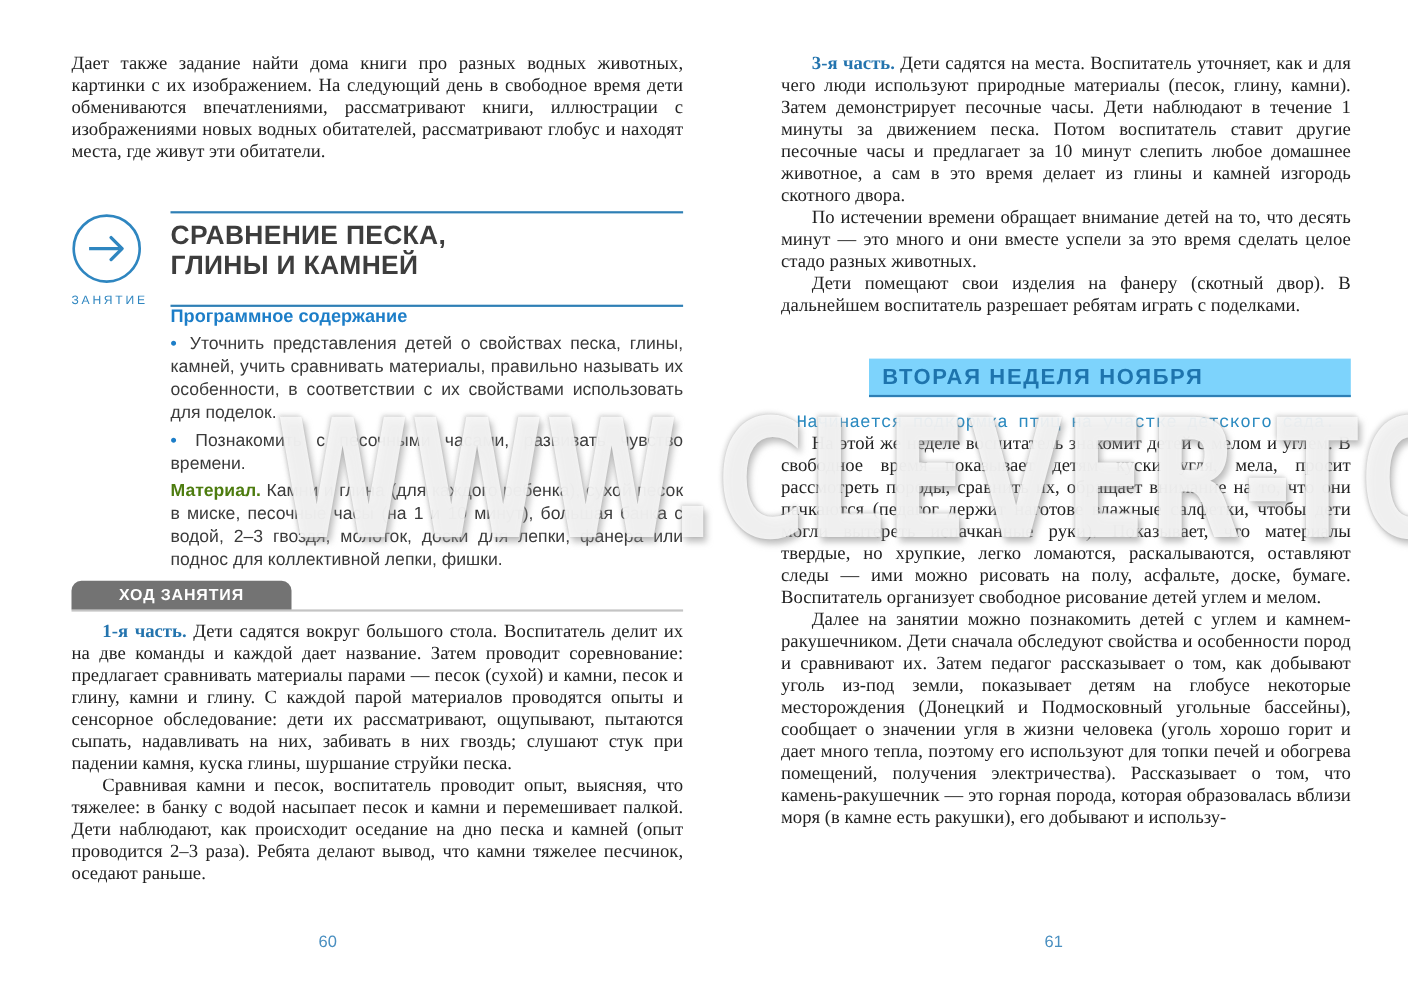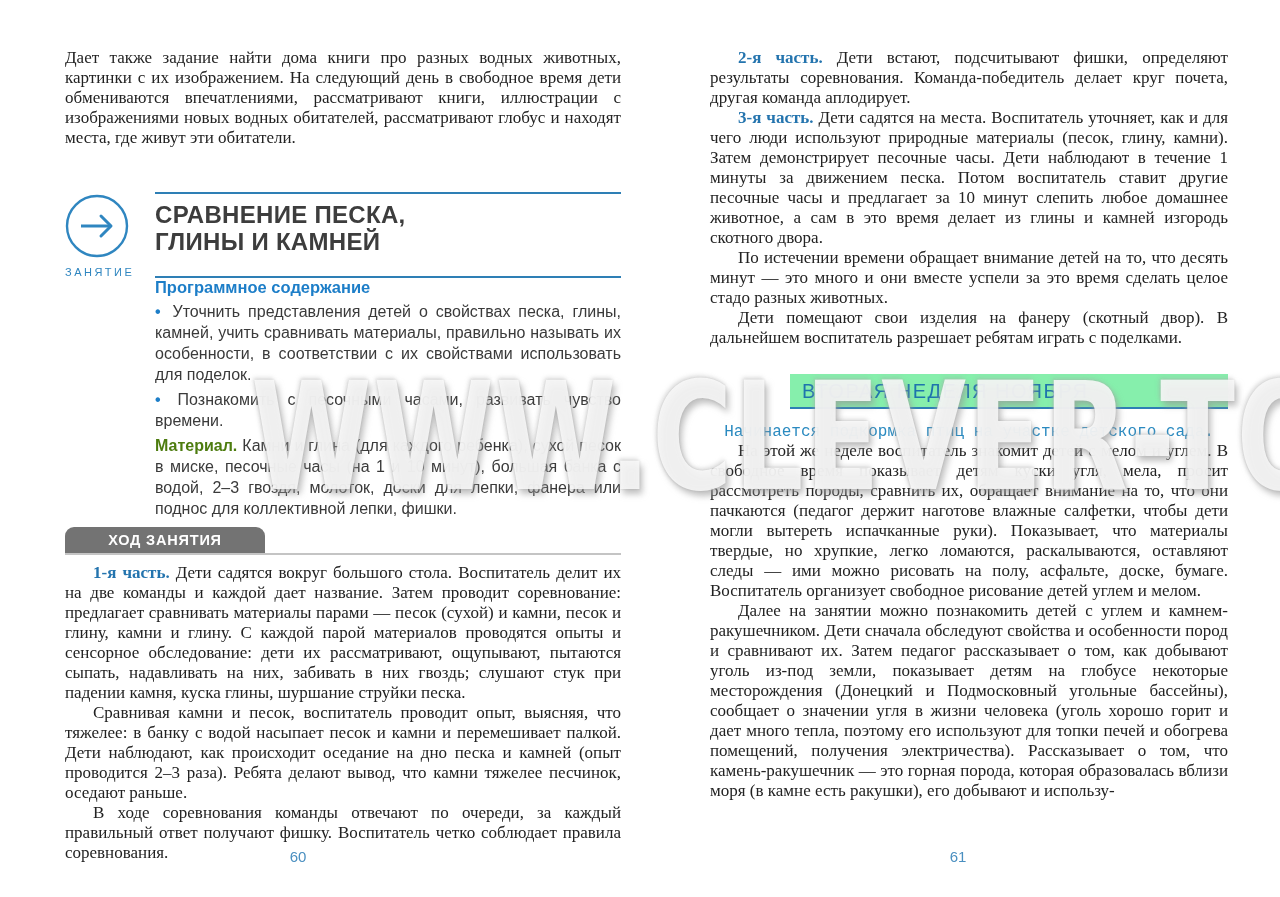--- a/index.html
+++ b/index.html
@@ -36,23 +36,23 @@
   .tab-row{margin-top:8px;border-bottom:2px solid #c4c4c4;}
   .tab{width:200px;height:26px;background:#737373;border-radius:9px 9px 0 0;
     display:flex;align-items:center;justify-content:center;
     font-family:"Liberation Sans",sans-serif;font-weight:bold;font-size:14.5px;
     letter-spacing:0.8px;color:#ffffff;}
 
   .after-tab{margin-top:8px;}
   .gap-p{margin-top:0;}
 
   
-  .week-banner{margin-left:80px;margin-top:26px;background:#86efac;
+  .week-banner{margin-left:80px;margin-top:38px;background:#7dd3fc;
     border-bottom:2px solid #2e7fb5;padding:6px 8px 4px 12px;
-    font-family:"Liberation Sans",sans-serif;font-weight:normal;font-size:20px;
+    font-family:"Liberation Sans",sans-serif;font-weight:bold;font-size:20px;
     letter-spacing:1.5px;color:#1e74ad;}
   .week-subtitle{margin-top:14px;text-align:center;
     font-family:Liberation Mono, monospace;font-size:16px;color:#2a8ac0;}
   .week-first{margin-top:8px;}
 
   
   .pagenum{position:absolute;top:848px;width:40px;text-align:center;
     font-family:"Liberation Sans",sans-serif;font-size:15px;color:#4a8fc0;}
   .pagenum-left{left:278px;}
   .pagenum-right{left:938px;}
@@ -108,29 +108,24 @@
 
     <div class="tab-row">
       <div class="tab">ХОД ЗАНЯТИЯ</div>
     </div>
 
     <p class="serif-p indent after-tab">
       <span class="part-label">1-я часть.</span>
       <span>Дети садятся вокруг большого стола. Воспитатель делит их на две команды и каждой дает название. Затем проводит соревнование: предлагает сравнивать материалы парами — песок (сухой) и камни, песок и глину, камни и глину. С каждой парой материалов проводятся опыты и сенсорное обследование: дети их рассматривают, ощупывают, пытаются сыпать, надавливать на них, забивать в них гвоздь; слушают стук при падении камня, куска глины, шуршание струйки песка.</span>
     </p>
     <p class="serif-p indent gap-p">Сравнивая камни и песок, воспитатель проводит опыт, выясняя, что тяжелее: в банку с водой насыпает песок и камни и перемешивает палкой. Дети наблюдают, как происходит оседание на дно песка и камней (опыт проводится 2–3 раза). Ребята делают вывод, что камни тяжелее песчинок, оседают раньше.</p>
-    <p class="serif-p indent gap-p">В ходе соревнования команды отвечают по очереди, за каждый правильный ответ получают фишку. Воспитатель четко соблюдает правила соревнования.</p>
   </div>
 
   <div class="page page-right">
 
-    <p class="serif-p indent">
-      <span class="part-label">2-я часть.</span>
-      <span>Дети встают, подсчитывают фишки, определяют результаты соревнования. Команда-победитель делает круг почета, другая команда аплодирует.</span>
-    </p>
     <p class="serif-p indent gap-p">
       <span class="part-label">3-я часть.</span>
       <span>Дети садятся на места. Воспитатель уточняет, как и для чего люди используют природные материалы (песок, глину, камни). Затем демонстрирует песочные часы. Дети наблюдают в течение 1 минуты за движением песка. Потом воспитатель ставит другие песочные часы и предлагает за 10 минут слепить любое домашнее животное, а сам в это время делает из глины и камней изгородь скотного двора.</span>
     </p>
     <p class="serif-p indent gap-p">По истечении времени обращает внимание детей на то, что десять минут — это много и они вместе успели за это время сделать целое стадо разных животных.</p>
     <p class="serif-p indent gap-p">Дети помещают свои изделия на фанеру (скотный двор). В дальнейшем воспитатель разрешает ребятам играть с поделками.</p>
 
     <div class="week-banner">ВТОРАЯ НЕДЕЛЯ НОЯБРЯ</div>
 
     <div class="week-subtitle">Начинается подкормка птиц на участке детского сада.</div>

